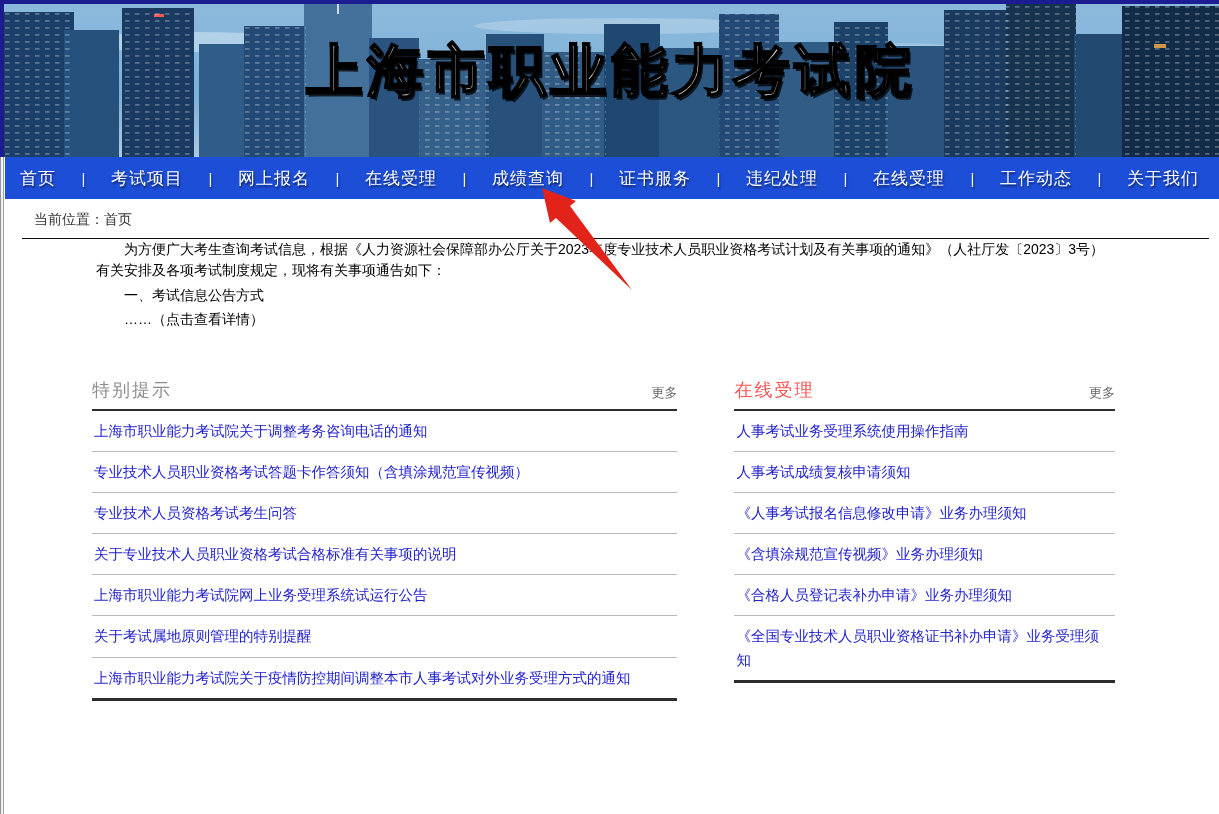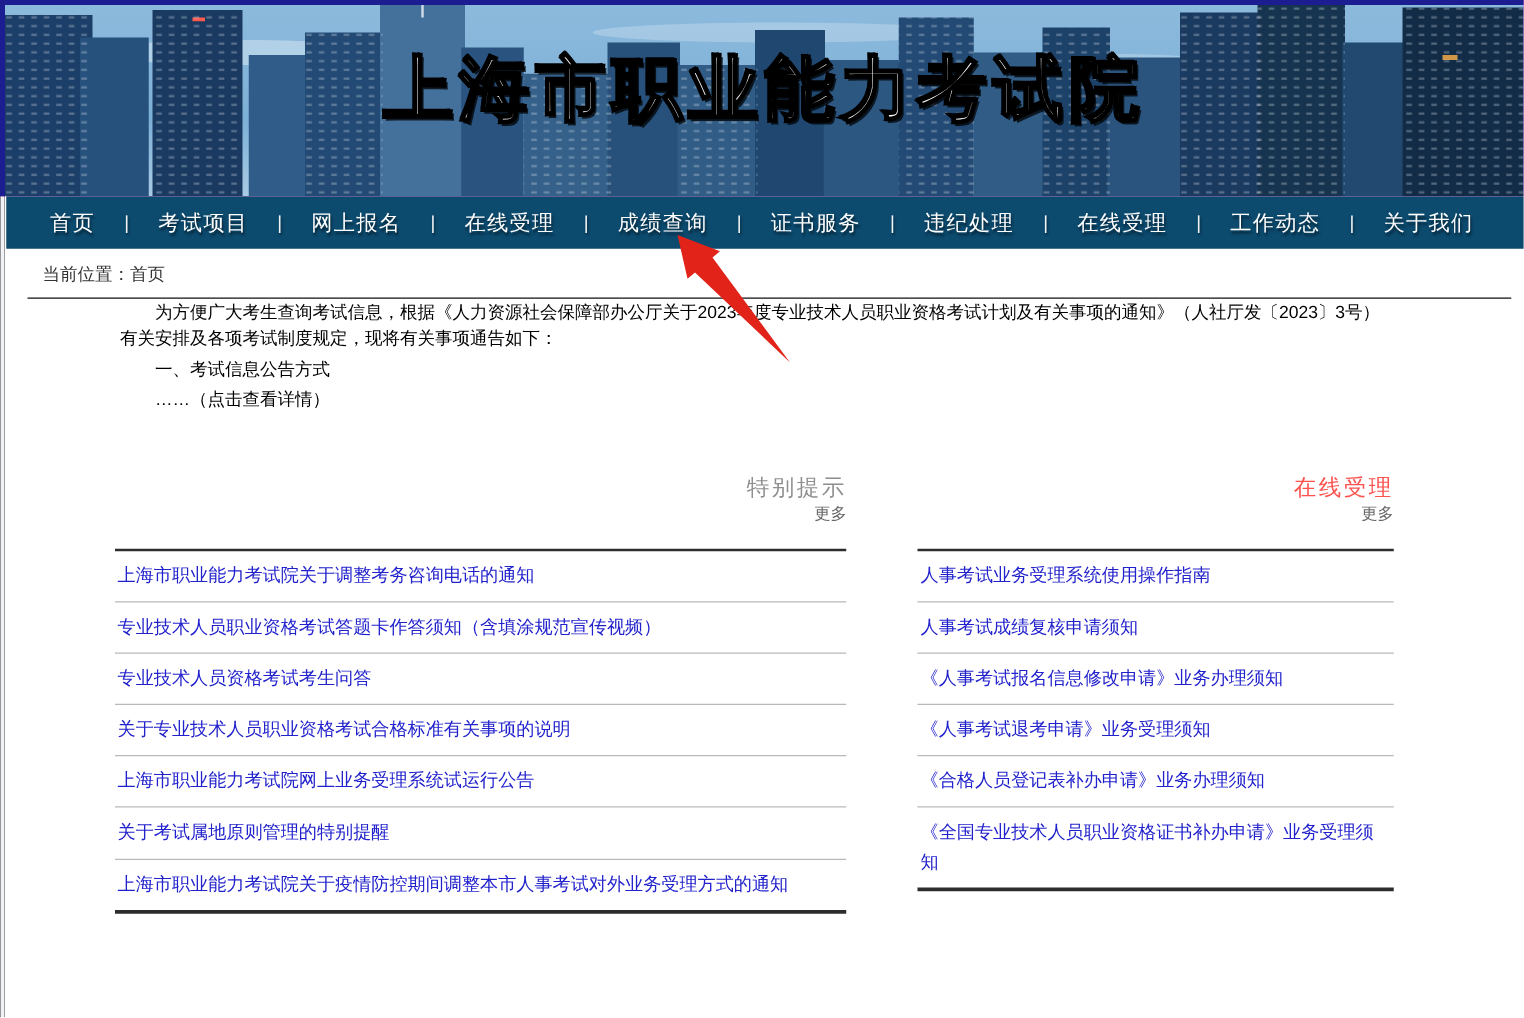--- a/index.html
+++ b/index.html
@@ -26,22 +26,22 @@
   .banner-title {
     position:absolute; left:0; top:30px; width:100%; text-align:center;
     font-family:"Liberation Serif", serif; font-weight:bold; font-size:56px;
     letter-spacing:5px; color:#ffffff;
     -webkit-text-stroke:2px #000;
     text-shadow:2px 3px 0 rgba(0,0,0,.75), -1px -1px 0 #000;
   }
 
   
   .topnav {
-    height:42px; background:#0c4a6e; display:flex; align-items:center;
-    justify-content:space-between; padding:0 40px; position:relative; z-index:3;
+    height:42px; background:#1d4ed8; display:flex; align-items:center;
+    justify-content:space-between; padding:0 20px; position:relative; z-index:3;
   }
   .nav-item {
     color:#fff; font-size:17px; letter-spacing:1px; cursor:pointer; text-decoration:none;
     text-shadow:1px 2px 2px rgba(0,0,0,.55); white-space:nowrap;
   }
   .nav-divider { color:rgba(255,255,255,.95); font-size:15px; text-shadow:1px 2px 2px rgba(0,0,0,.45); }
 
   
   .breadcrumb-row { padding:12px 0 7px 34px; font-size:14px; color:#333; }
   .bc-line { border:none; border-top:1px solid #101010; margin:2px 10px 0 22px; }
@@ -54,21 +54,21 @@
   }
   .para { font-size:14px; line-height:1.52; color:#000; text-indent:2em; margin:0 0 2px 4px; width:1010px; }
   .para-line { font-size:14px; line-height:1.5; color:#000; text-indent:2em; margin:3px 0 0 4px; }
 
   
   .columns { display:flex; margin-top:48px; }
   .col-left  { width:600px; }
   .col-right { width:390px; margin-left:57px; }
   .sec-head {
     display:flex; justify-content:space-between; align-items:flex-end;
-    border-bottom:2px solid #2d2d2d; padding-bottom:19px;flex-direction:column;
+    border-bottom:2px solid #2d2d2d; padding-bottom:7px;
   }
   .sec-title { font-size:18px; letter-spacing:2px; color:#8e8e8e; }
   .col-right .sec-title { color:#fb5450; }
   .more-link { font-size:13px; color:#666; text-decoration:none; cursor:pointer; }
   ul.link-list { list-style:none; margin:0; padding:0; }
   ul.link-list li {
     border-bottom:1px solid #b9b9b9; padding:9px 2px 8px 2px;
     font-size:14.5px; line-height:1.6;
   }
   ul.link-list li:last-child { border-bottom:3px solid #2d2d2d; }
@@ -190,21 +190,21 @@
 
       <section class="col-right">
         <div class="sec-head">
           <span class="sec-title">在线受理</span>
           <a class="more-link">更多</a>
         </div>
         <ul class="link-list">
             <li><a>人事考试业务受理系统使用操作指南</a></li>
             <li><a>人事考试成绩复核申请须知</a></li>
             <li><a>《人事考试报名信息修改申请》业务办理须知</a></li>
-            <li><a>《人事考试退考申请》业务受理须知</a></li>
+            <li><a>《含填涂规范宣传视频》业务办理须知</a></li>
             <li><a>《合格人员登记表补办申请》业务办理须知</a></li>
             <li><a>《全国专业技术人员职业资格证书补办申请》业务受理须知</a></li>
           </ul>
       </section>
     </div>
   </main>
 
   <svg class="arrow-overlay" viewBox="0 0 1219 814">
     <polygon points="542,188 576,201 570,206 632,290 556,218 550,223" fill="#e2231a"></polygon>
   </svg>

